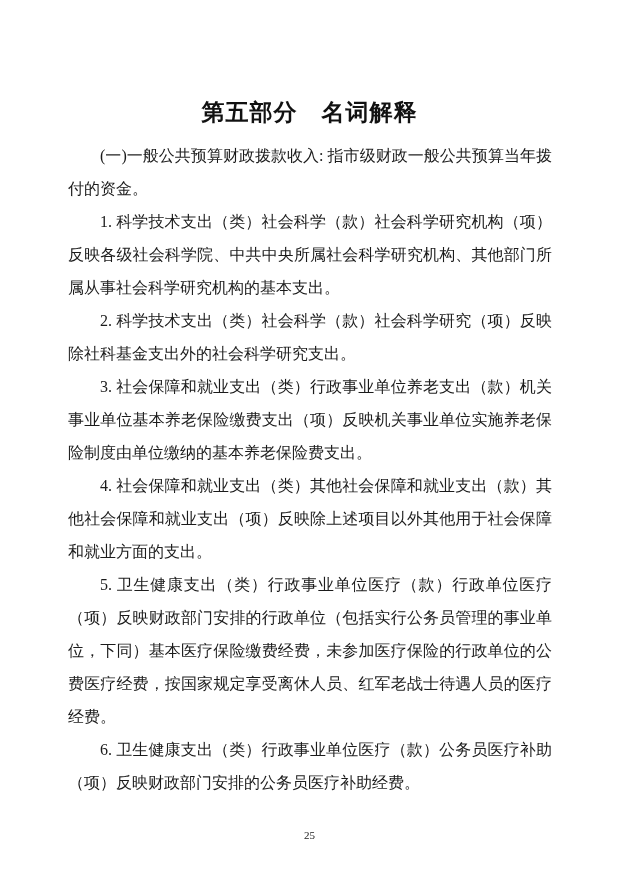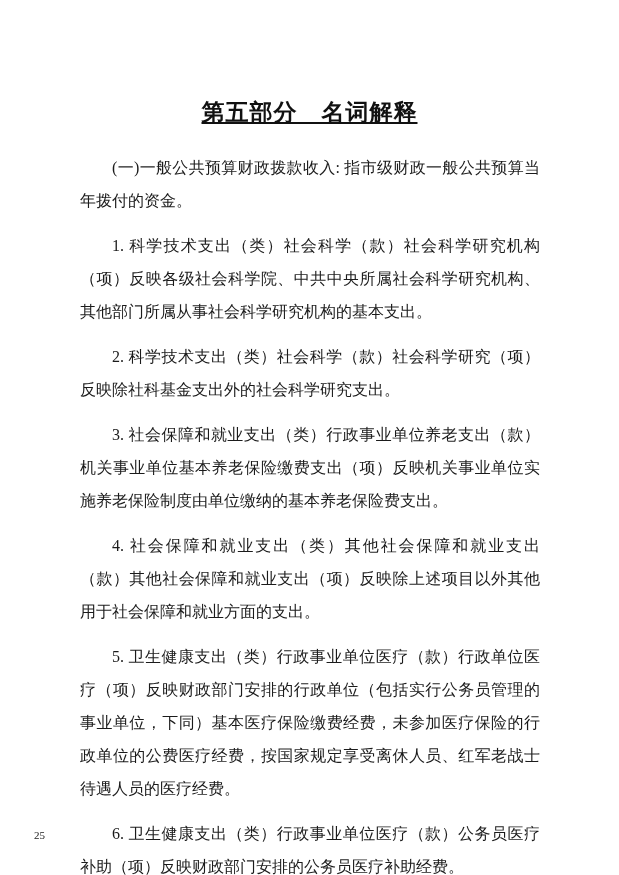--- a/index.html
+++ b/index.html
@@ -21,48 +21,46 @@
     position: absolute;
     top: 82px;
     left: 0;
     right: 0;
     text-align: center;
     font-size: 23px;
     line-height: 32px;
     font-weight: 700;
     color: #111111;
     letter-spacing: 1px;
-    text-decoration: underline;
   }
   .doc-body {
     position: absolute;
     top: 139px;
     left: 68px;
     width: 484px;
   }
   .doc-body p {
-    margin: 12px;
+    margin: 0;
     padding: 0;
     font-size: 16px;
     line-height: 33px;
     text-align: justify;
     text-justify: inter-character;
     text-indent: 2em;
     word-break: break-all;
   }
   .page-number {
     position: absolute;
     top: 828px;
     left: 0;
     right: 0;
-    text-align: left;
+    text-align: center;
     font-size: 11px;
     line-height: 14px;
     color: #222222;
-    padding-left: 34px;
   }
 </style>
 </head>
 <body>
 
 <div class="page">
 
   <h1 class="doc-title">第五部分　名词解释</h1>
 
   <div class="doc-body">

